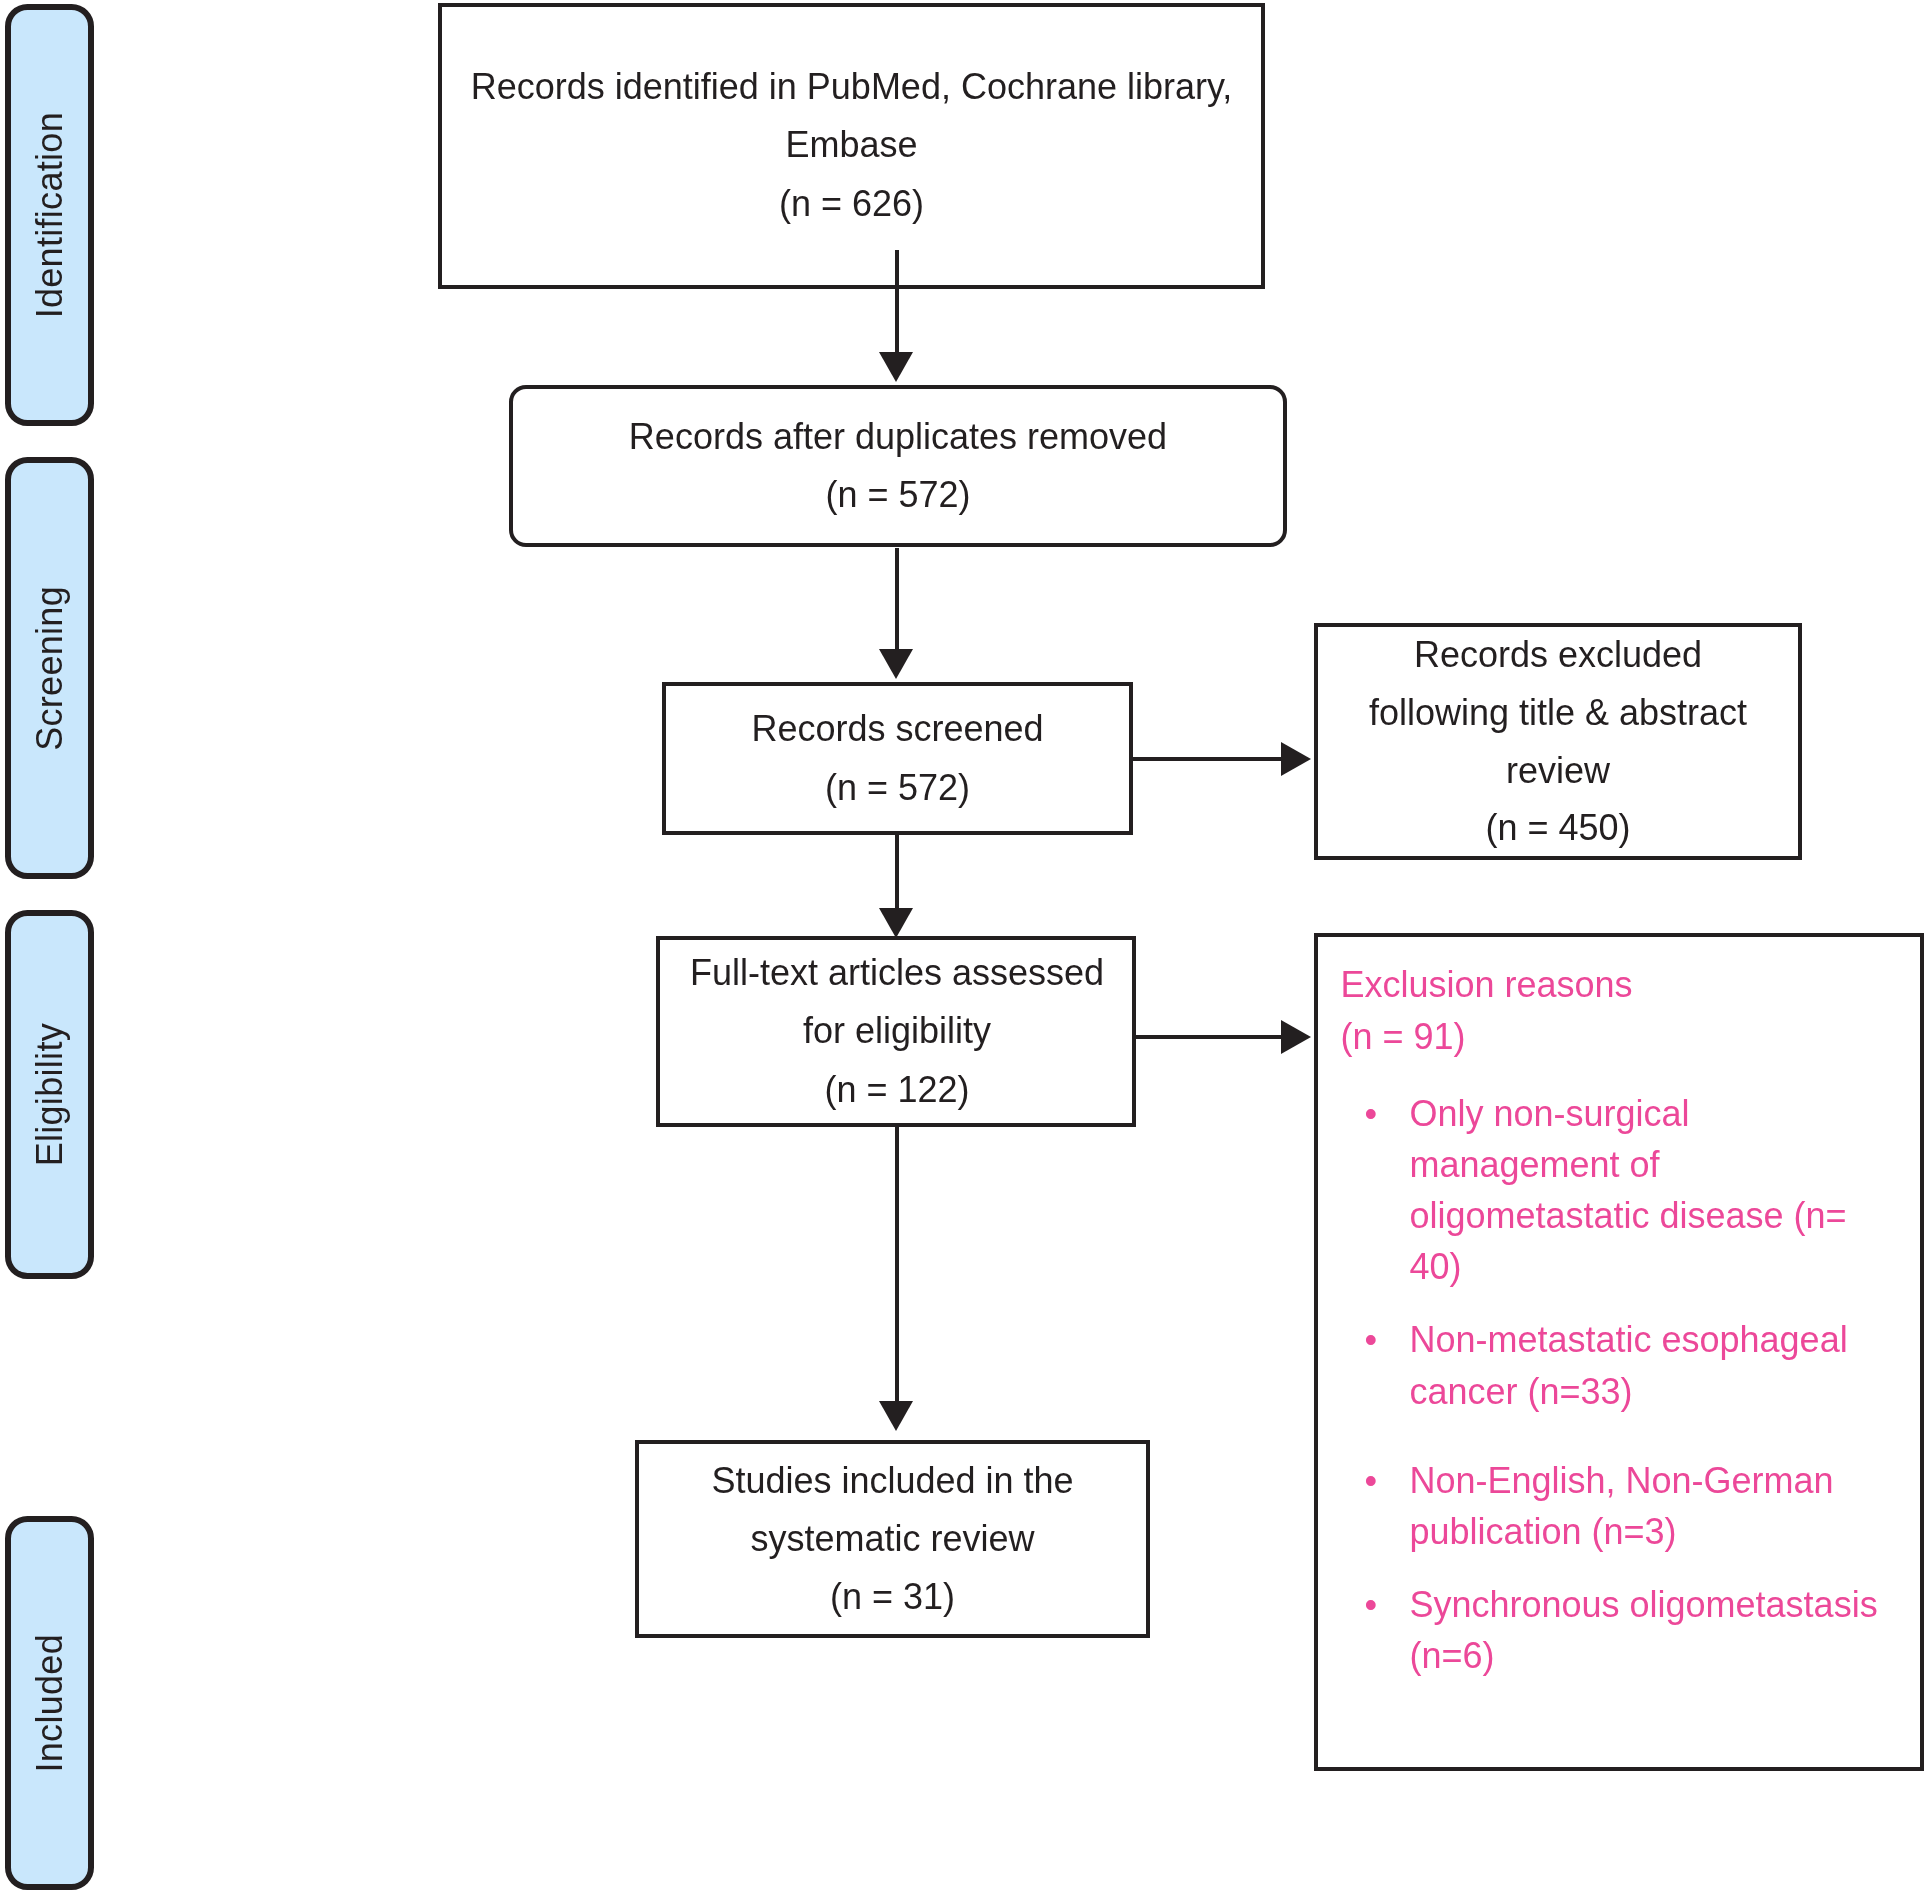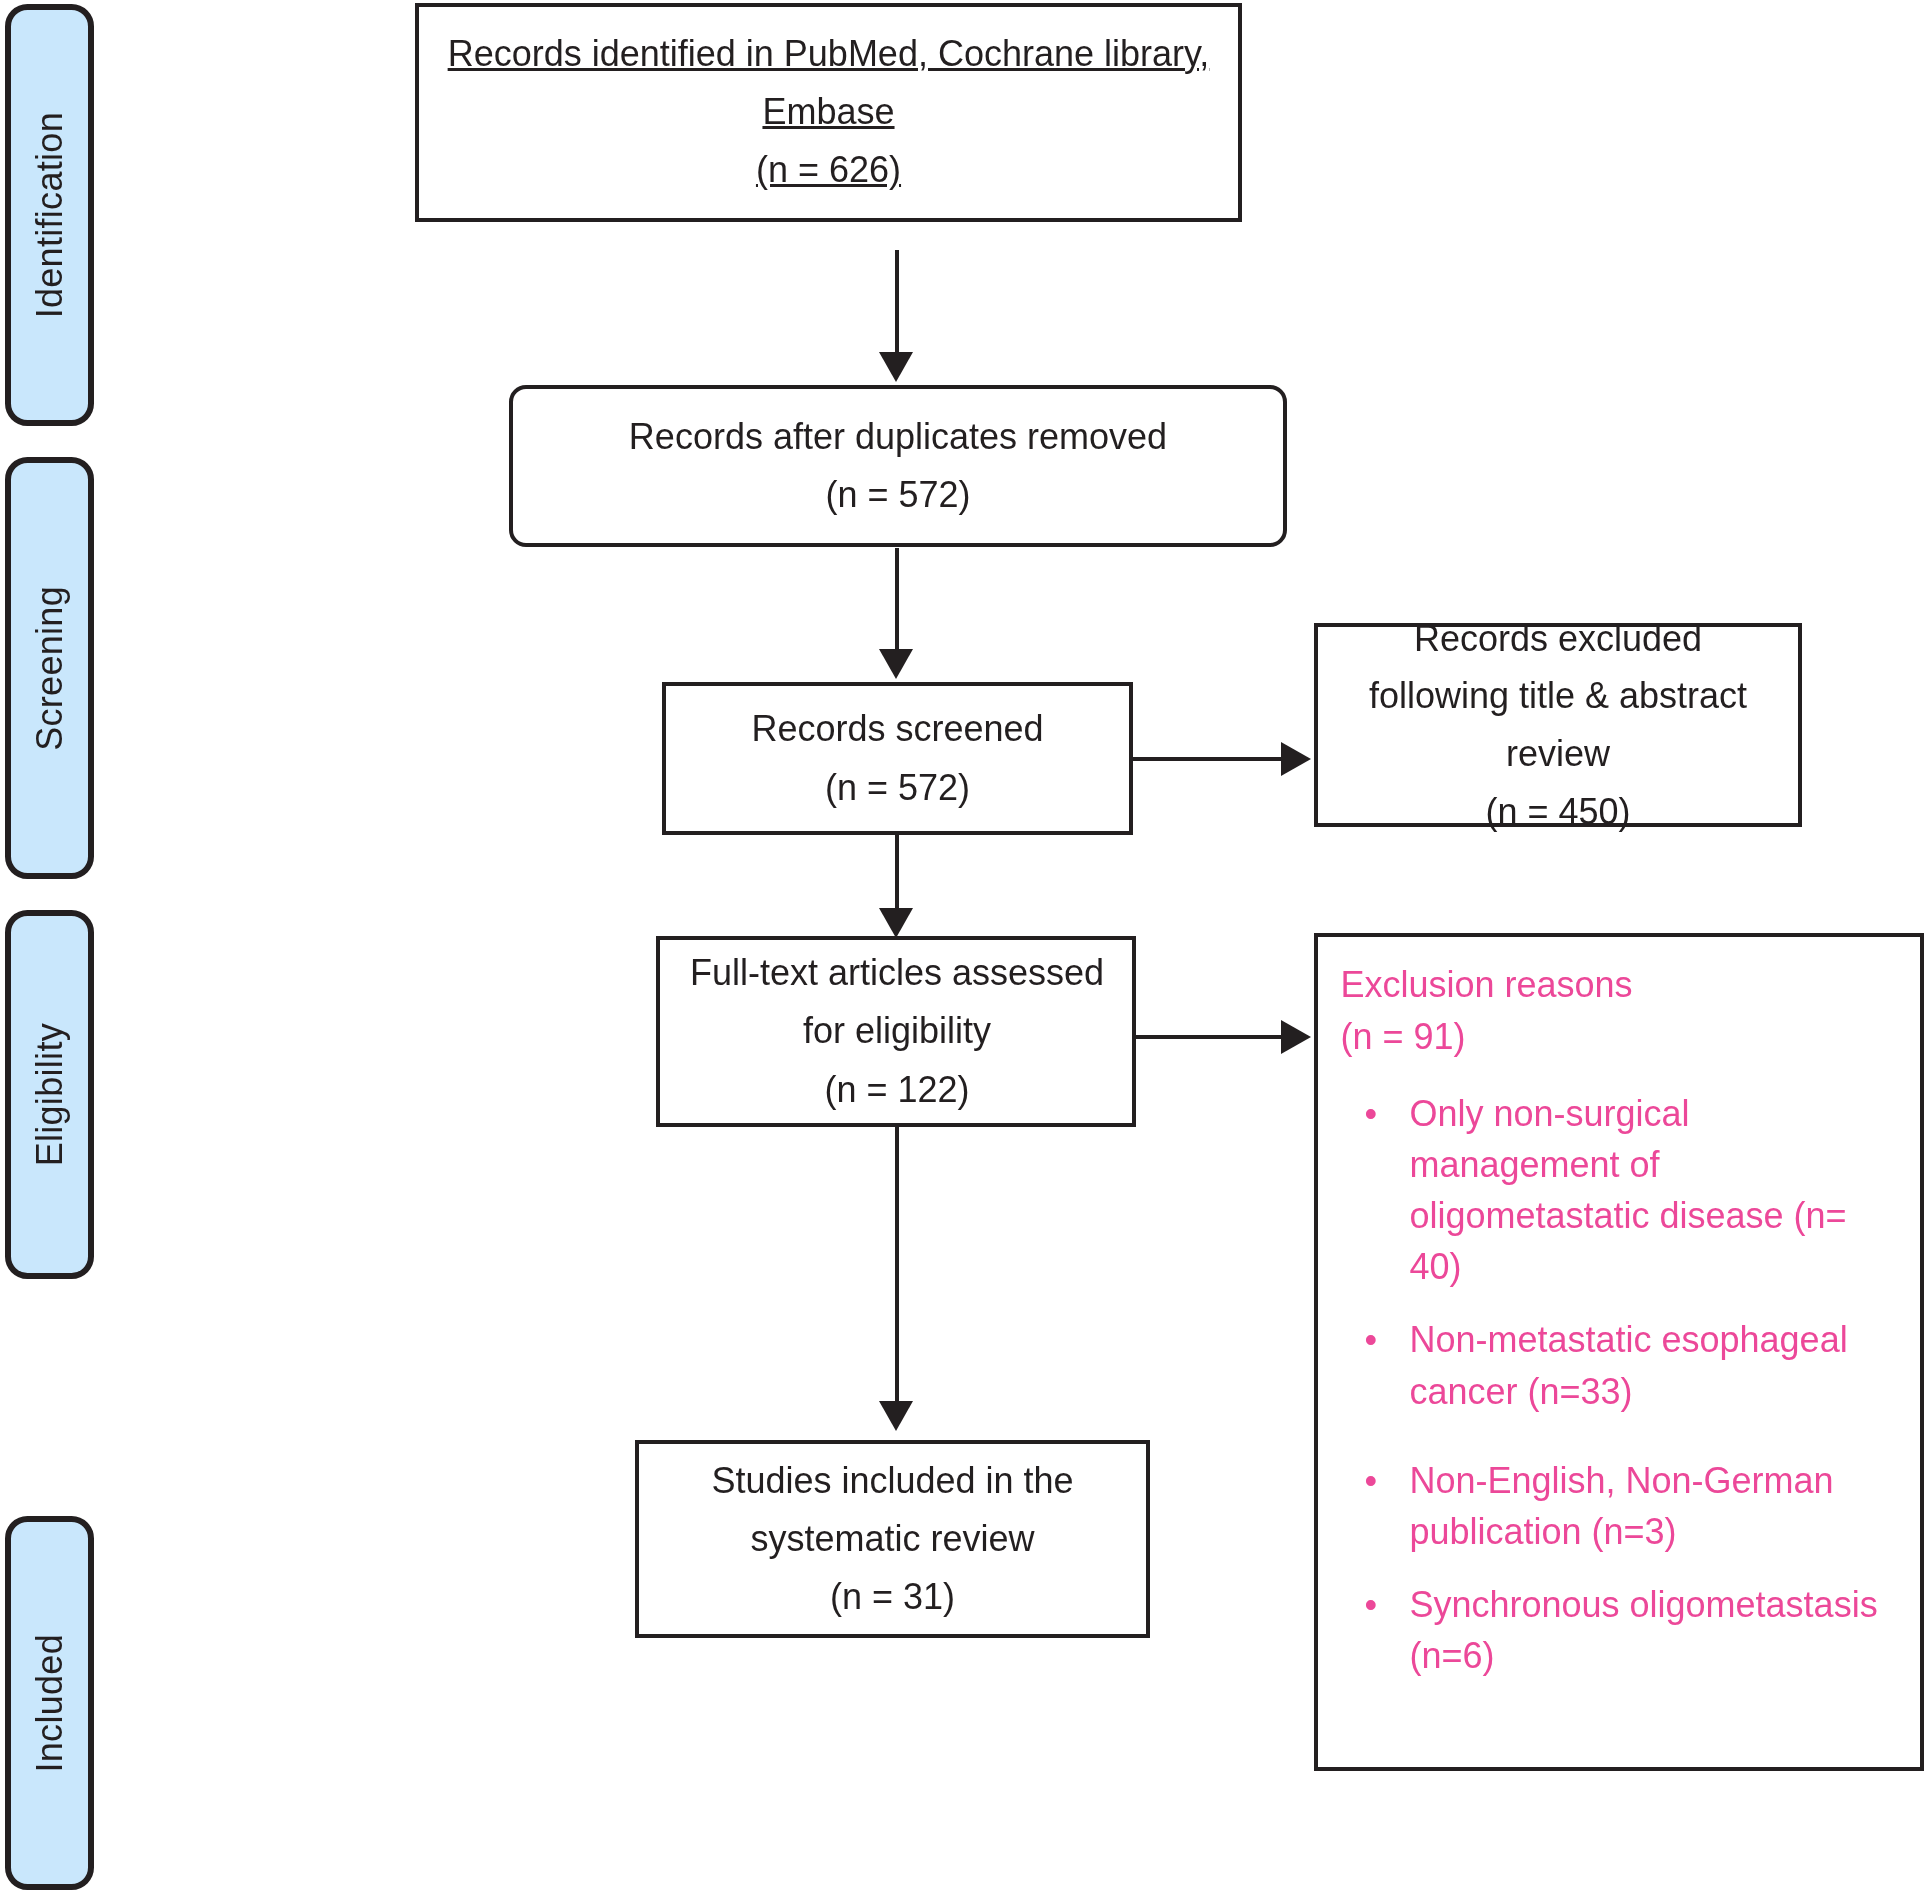--- a/index.html
+++ b/index.html
@@ -127,21 +127,21 @@
   </div>
 
   <div class="stage" style="left:5.3px; top:910px; width:89px; height:369px;">
     <span class="stage-label">Eligibility</span>
   </div>
 
   <div class="stage" style="left:5.3px; top:1516px; width:89px; height:374px;">
     <span class="stage-label">Included</span>
   </div>
 
-  <div class="box" style="left:415px; top:2.6px; width:827px; height:219px;text-decoration:underline;">
+  <div class="box" style="left:438px; top:2.6px; width:827px; height:286px;">
     <span class="ln">Records identified in PubMed, Cochrane library,</span>
     <span class="ln">Embase</span>
     <span class="ln">(n = 626)</span>
   </div>
 
   <div class="vline" style="left:895px; top:250px; height:104px;"></div>
   <div class="arrow-down" style="left:879px; top:352px;"></div>
 
   <div class="box" style="left:509px; top:385px; width:778px; height:162px;border-radius:17px;">
     <span class="ln">Records after duplicates removed</span>
@@ -152,21 +152,21 @@
   <div class="arrow-down" style="left:879px; top:649px;"></div>
 
   <div class="box" style="left:662px; top:682px; width:471px; height:153px;">
     <span class="ln">Records screened</span>
     <span class="ln">(n = 572)</span>
   </div>
 
   <div class="hline" style="left:1132px; top:757px; width:150px;"></div>
   <div class="arrow-right" style="left:1281px; top:742px;"></div>
 
-  <div class="box" style="left:1314px; top:623px; width:488px; height:204px; line-height:1.60;">
+  <div class="box" style="left:1314px; top:623px; width:488px; height:237px; line-height:1.60;">
     <span class="ln">Records excluded</span>
     <span class="ln">following title &amp; abstract</span>
     <span class="ln">review</span>
     <span class="ln">(n = 450)</span>
   </div>
 
   <div class="vline" style="left:895px; top:835px; height:76px;"></div>
   <div class="arrow-down" style="left:879px; top:908px;"></div>
 
   <div class="box" style="left:656px; top:936px; width:480px; height:191px;padding-left:19px;">

